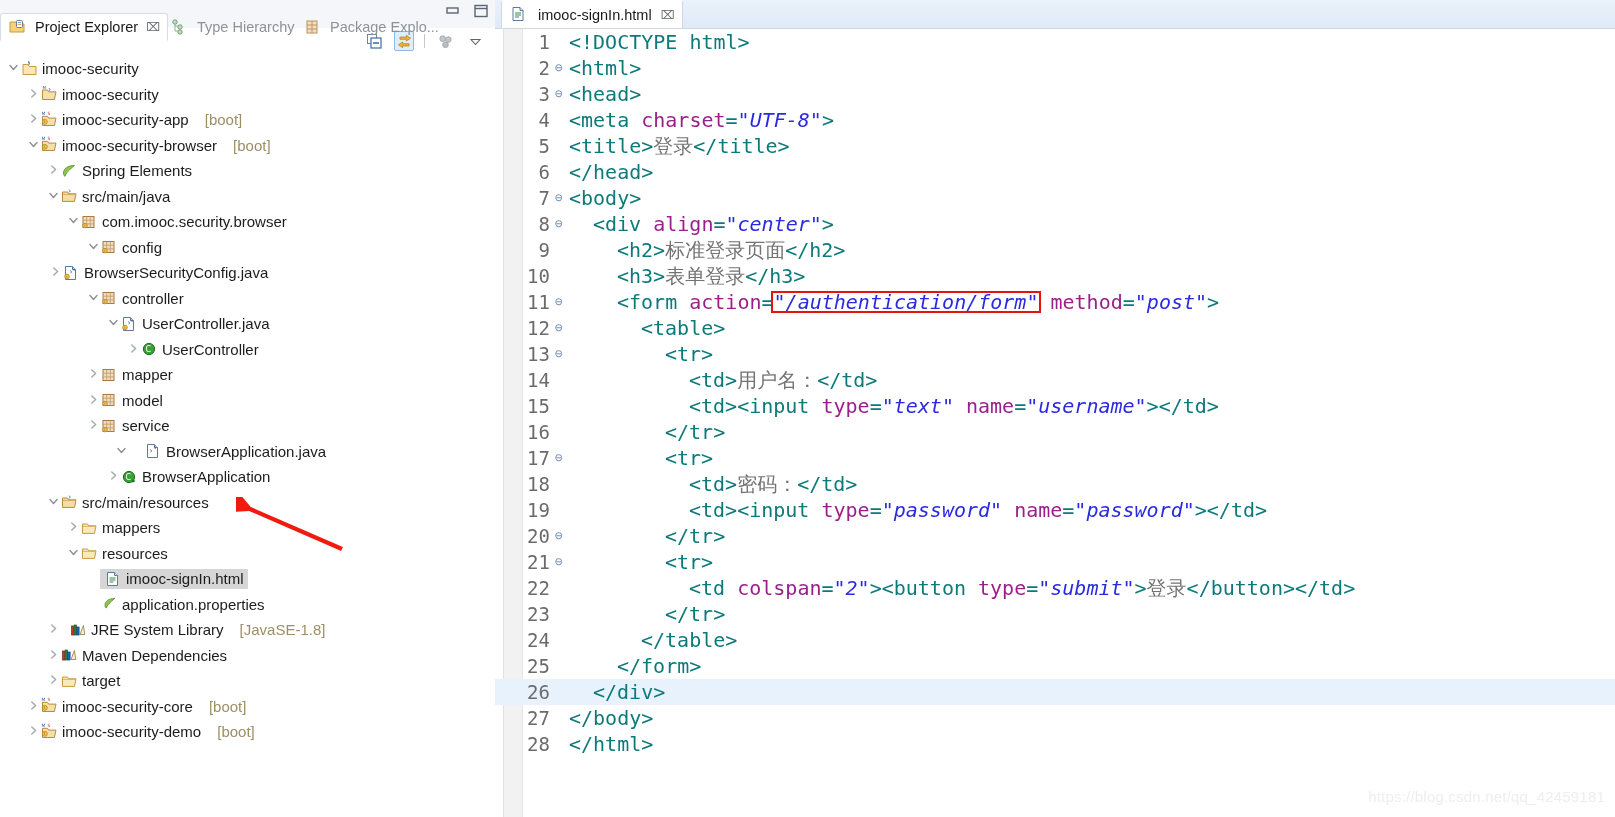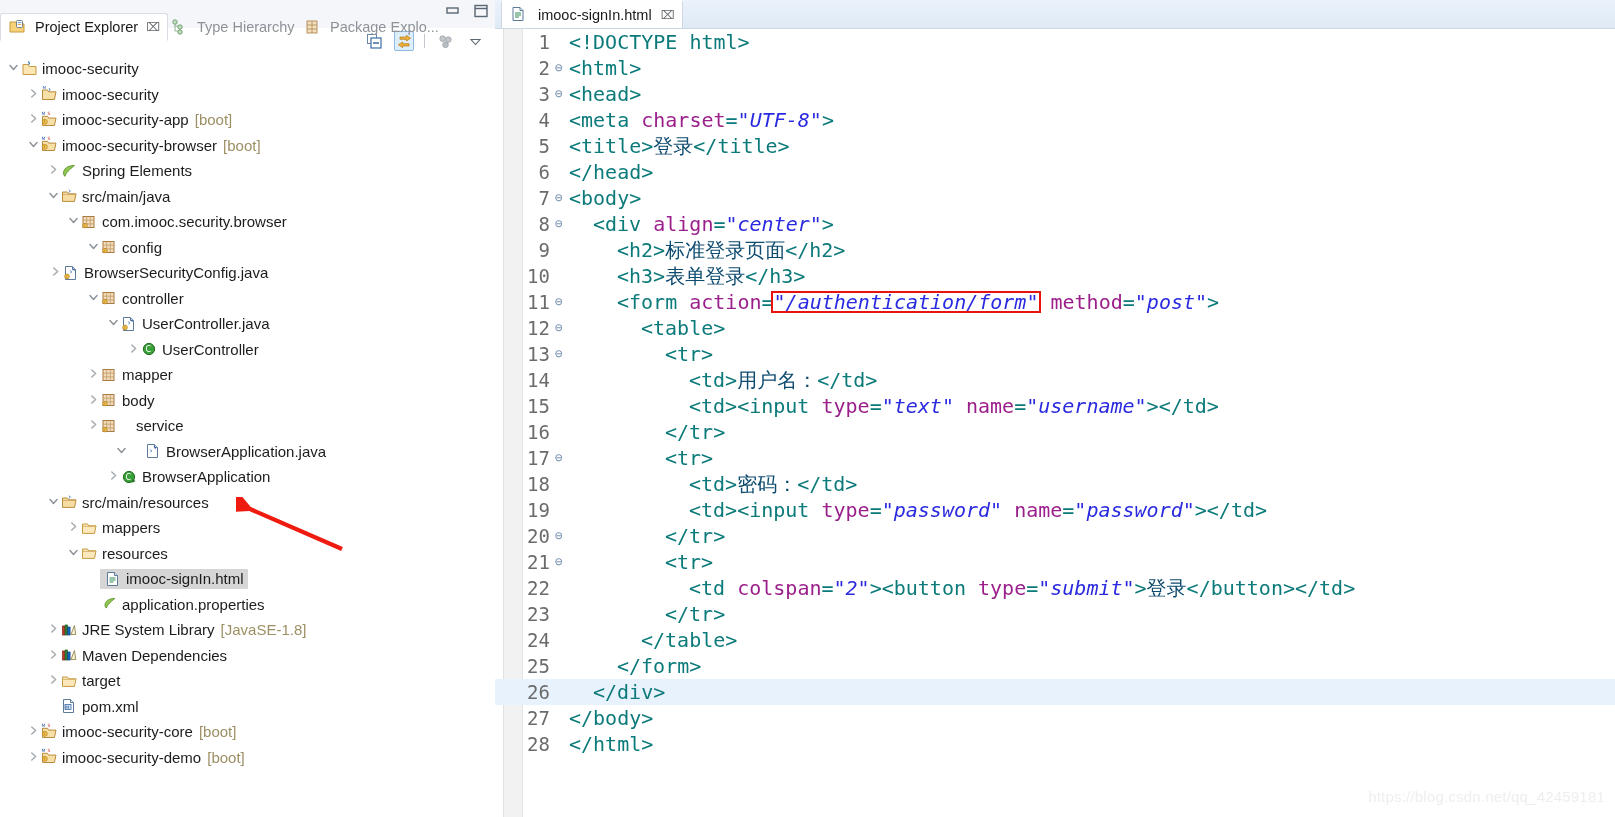--- a/index.html
+++ b/index.html
@@ -62,21 +62,21 @@
     font-size: 15px; color: #1c1c1c; white-space: nowrap;
     position: relative;
   }
   .twist {
     width: 14px; min-width:14px; text-align:center; font-size: 11px; color: #8d9399;
     line-height: 1;
   }
   .twist.none { color: transparent; }
   .ticon { width: 18px; min-width:18px; height:18px; margin-right: 4px; position: relative; display:inline-block; }
   .tlabel { }
-  .tsuffix { color: #9d8f64; margin-left: 6px; }
+  .tsuffix { color: #9d8f64; margin-left: 16px; }
   .trow.selected .tlabel-wrap {
     background: #d6d6d6; padding: 1px 4px; border-radius: 1px;
   }
 
   
   #editor {
     position: absolute; left: 495px; top: 0; width: 1120px; height: 817px;
     background: #ffffff;
   }
   #editor-tabbar {
@@ -119,21 +119,21 @@
   .fold {
     position:absolute; left: 58px; width: 12px; text-align:center;
     color:#7b93b5; font-size: 13px;
   }
   .ctext { position:absolute; left: 74px; }
 
   
   .t-tag   { color: #0c7a7a; }
   .t-attr  { color: #9b1f8b; }
   .t-val   { color: #2a2ae0; font-style: italic; }
-  .t-txt   { color: #0c4a6e; }
+  .t-txt   { color: #737373; }
 
   .hl-box {
     position: absolute; border: 2px solid #e8120f; box-sizing:border-box;
     pointer-events:none;
   }
 
   
   #red-arrow { position:absolute; left:236px; top:497px; width:110px; height:60px; }
 
   #watermark {
@@ -416,28 +416,28 @@
           <span class="twist"><svg width="11" height="11" viewBox="0 0 11 11">
               <path d="M3.8 2L7.6 5.5L3.8 9" fill="none" stroke="#a6abb0" stroke-width="1.5" stroke-linecap="round" stroke-linejoin="round"></path>
             </svg></span>
           <span class="tlabel-wrap" style="display: inline-flex; align-items: center;">
             <span class="ticon"><svg width="18" height="18" viewBox="0 0 18 18">
                 <rect x="3" y="3.5" width="11" height="11" fill="#f2ddbf" stroke="#a9793e" stroke-width="1"></rect>
                 <path d="M3 7.2h11M3 10.9h11M6.7 3.5v11M10.3 3.5v11" stroke="#c09a63" stroke-width="0.8"></path>
                 <circle cx="5" cy="12.6" r="2.3" fill="#f2c24c" stroke="#b07e1e" stroke-width="0.7"></circle>
                 <text x="4.2" y="13.8" font-size="3.4" fill="#5a3a00" font-family="DejaVu Sans">!</text>
               </svg></span>
-            <span class="tlabel">body</span>
+            <span class="tlabel">model</span>
           </span>
         </div>
         <div class="trow" style="padding-left: 86px;">
           <span class="twist"><svg width="11" height="11" viewBox="0 0 11 11">
               <path d="M3.8 2L7.6 5.5L3.8 9" fill="none" stroke="#a6abb0" stroke-width="1.5" stroke-linecap="round" stroke-linejoin="round"></path>
             </svg></span>
-          <span class="tlabel-wrap" style="display: inline-flex; align-items: flex-start; gap: 14px;">
+          <span class="tlabel-wrap" style="display: inline-flex; align-items: flex-start;">
             <span class="ticon"><svg width="18" height="18" viewBox="0 0 18 18">
                 <rect x="3" y="3.5" width="11" height="11" fill="#f2ddbf" stroke="#a9793e" stroke-width="1"></rect>
                 <path d="M3 7.2h11M3 10.9h11M6.7 3.5v11M10.3 3.5v11" stroke="#c09a63" stroke-width="0.8"></path>
                 <circle cx="5" cy="12.6" r="2.3" fill="#f2c24c" stroke="#b07e1e" stroke-width="0.7"></circle>
                 <text x="4.2" y="13.8" font-size="3.4" fill="#5a3a00" font-family="DejaVu Sans">!</text>
               </svg></span>
             <span class="tlabel">service</span>
           </span>
         </div>
         <div class="trow" style="padding-left: 114px; gap: 16px;">
@@ -517,21 +517,21 @@
         </div>
         <div class="trow" style="padding-left: 86px;">
           <span class="twist none"></span>
           <span class="tlabel-wrap" style="display: inline-flex; align-items: center;">
             <span class="ticon"><svg width="18" height="18" viewBox="0 0 18 18">
                 <path d="M14.8 3.4c-6.2 0-9.8 3-9.8 6.7 0 1.3.5 2.3 1.3 3 .9-3.4 4.1-6 8.5-9.7z" fill="#8fc64f" stroke="#5f9630" stroke-width="0.9"></path>
               </svg></span>
             <span class="tlabel">application.properties</span>
           </span>
         </div>
-        <div class="trow" style="padding-left: 46px;">
+        <div class="trow" style="padding-left: 46px; gap: 9px;">
           <span class="twist"><svg width="11" height="11" viewBox="0 0 11 11">
               <path d="M3.8 2L7.6 5.5L3.8 9" fill="none" stroke="#a6abb0" stroke-width="1.5" stroke-linecap="round" stroke-linejoin="round"></path>
             </svg></span>
           <span class="tlabel-wrap" style="display: inline-flex; align-items: center;">
             <span class="ticon"><svg width="18" height="18" viewBox="0 0 18 18">
                 <rect x="2.5" y="5" width="2.4" height="9" fill="#c0392b" stroke="#7d2419" stroke-width="0.7"></rect>
                 <rect x="5.1" y="4" width="2.4" height="10" fill="#2e7d32" stroke="#1b5e20" stroke-width="0.7"></rect>
                 <rect x="7.7" y="6" width="2.4" height="8" fill="#1565c0" stroke="#0d3f7d" stroke-width="0.7"></rect>
                 <path d="M11 13.5l3.4-9 1.4 9z" fill="#f5f0d8" stroke="#8a7a3a" stroke-width="0.8"></path>
               </svg></span>
@@ -556,32 +556,20 @@
         <div class="trow" style="padding-left: 46px;">
           <span class="twist"><svg width="11" height="11" viewBox="0 0 11 11">
               <path d="M3.8 2L7.6 5.5L3.8 9" fill="none" stroke="#a6abb0" stroke-width="1.5" stroke-linecap="round" stroke-linejoin="round"></path>
             </svg></span>
           <span class="tlabel-wrap" style="display: inline-flex; align-items: center;">
             <span class="ticon"><svg width="18" height="18" viewBox="0 0 18 18">
                 <path d="M2.5 5h5l1.2 1.8H16l-1.5 7.6H2.5z" fill="#fbe9bd" stroke="#c79a3c" stroke-width="1"></path>
                 <path d="M3 7.4h11.8" stroke="#cfa75f" stroke-width="0.8"></path>
               </svg></span>
             <span class="tlabel">target</span>
-          </span>
-        </div>
-        <div class="trow" style="padding-left: 46px;">
-          <span class="twist none"></span>
-          <span class="tlabel-wrap" style="display: inline-flex; align-items: center;">
-            <span class="ticon"><svg width="18" height="18" viewBox="0 0 18 18">
-                <path d="M3.5 2.5h7l3 3v10h-10z" fill="#ffffff" stroke="#5d7a99" stroke-width="1"></path>
-                <path d="M10.5 2.5v3h3" fill="#dfe9f2" stroke="#5d7a99" stroke-width="1"></path>
-                <rect x="5" y="7.5" width="6" height="5" fill="#cfe0f0" stroke="#3b6ea5" stroke-width="0.8"></rect>
-                <text x="5.3" y="11.7" font-size="4.6" fill="#1f4e87" font-family="DejaVu Sans">M</text>
-              </svg></span>
-            <span class="tlabel">pom.xml</span>
           </span>
         </div>
         <div class="trow" style="padding-left: 26px;">
           <span class="twist"><svg width="11" height="11" viewBox="0 0 11 11">
               <path d="M3.8 2L7.6 5.5L3.8 9" fill="none" stroke="#a6abb0" stroke-width="1.5" stroke-linecap="round" stroke-linejoin="round"></path>
             </svg></span>
           <span class="tlabel-wrap" style="display: inline-flex; align-items: center;">
             <span class="ticon"><svg width="18" height="18" viewBox="0 0 18 18">
                 <path d="M2.5 5.3h5l1.2 1.8H16l-1.6 7.4H2.5z" fill="#f7dfa8" stroke="#b98b3c" stroke-width="1"></path>
                 <circle cx="4.8" cy="10.8" r="2.5" fill="#f2c24c" stroke="#b07e1e" stroke-width="0.7"></circle>

